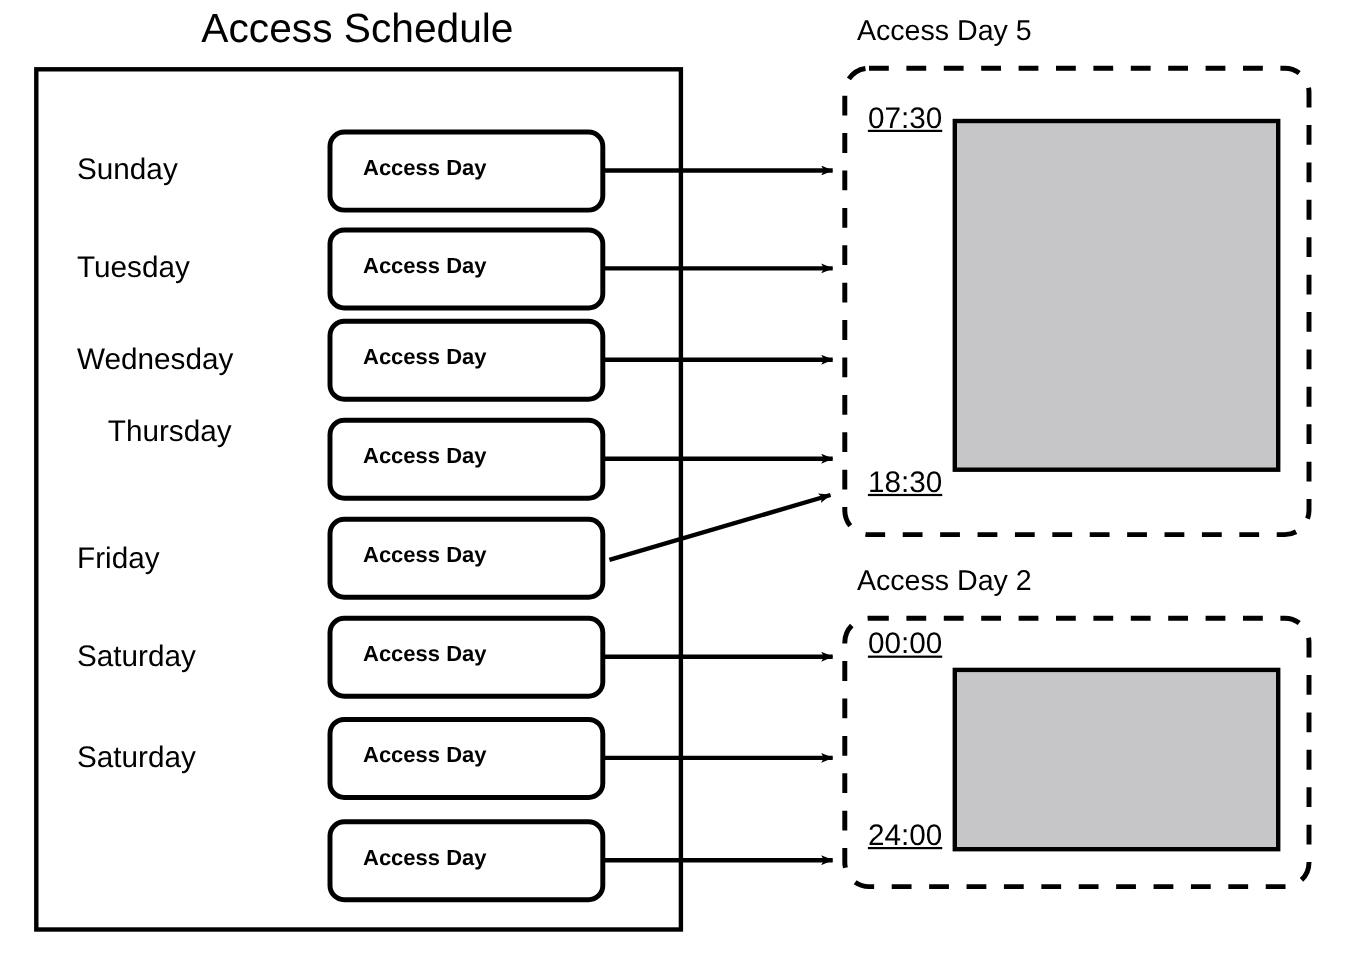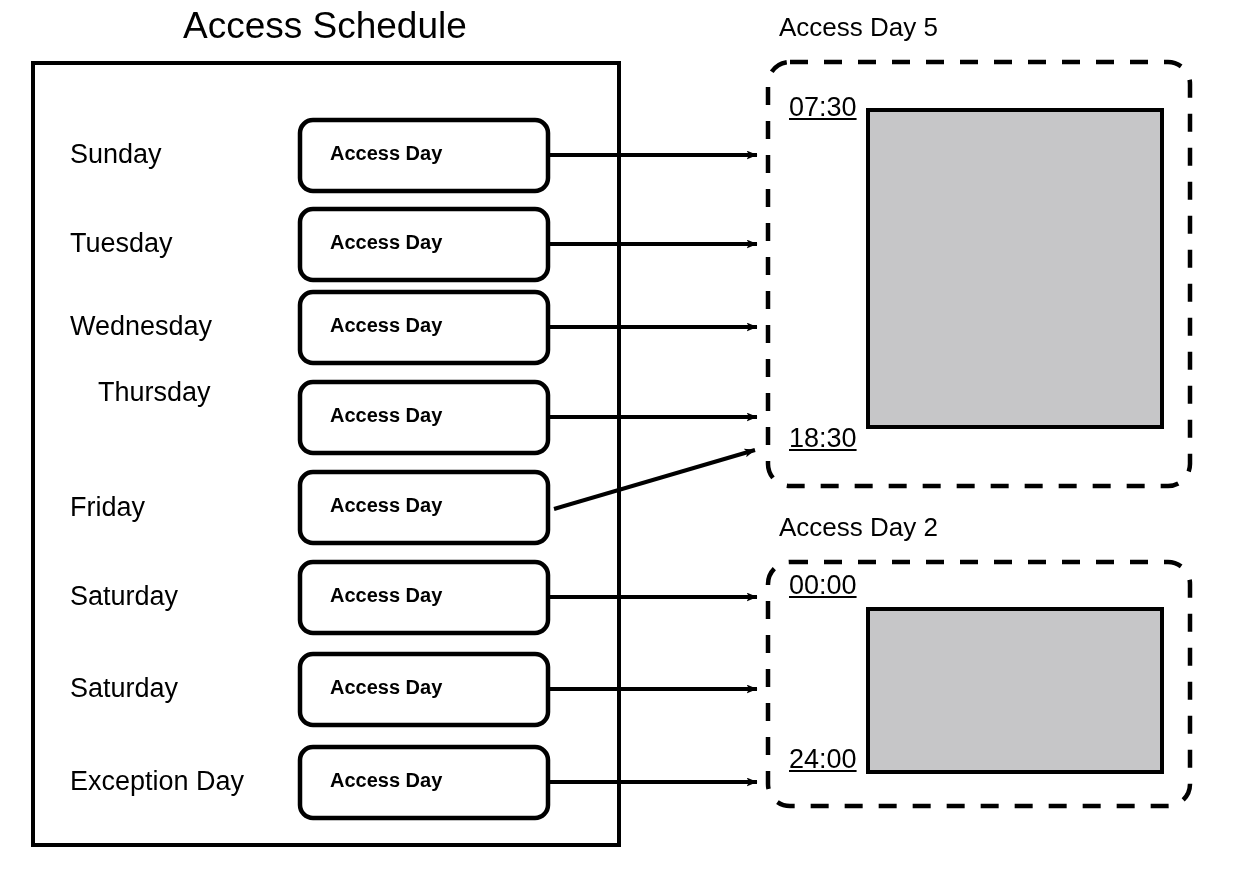--- a/index.html
+++ b/index.html
@@ -94,21 +94,20 @@
     <rect x="868" y="609" width="294" height="163" fill="#c6c6c8" stroke="#000000" stroke-width="4"></rect>
   </svg>
 
   <div class="txt day-label" style="left:70px; top:141px;">Sunday</div>
   <div class="txt day-label" style="left:70px; top:230px;">Tuesday</div>
   <div class="txt day-label" style="left:70px; top:313px;">Wednesday</div>
   <div class="txt day-label" style="left:70px; top:379px;margin-left:28px;">Thursday</div>
   <div class="txt day-label" style="left:70px; top:494px;text-align:right;">Friday</div>
   <div class="txt day-label" style="left:70px; top:583px;">Saturday</div>
   <div class="txt day-label" style="left:70px; top:675px;">Saturday</div>
-  <div class="txt day-label" style="left:70px; top:768px;">Exception Day</div>
 
   <div class="txt node-label" style="left:330px; top:143px;">Access Day</div>
   <div class="txt node-label" style="left:330px; top:232px;">Access Day</div>
   <div class="txt node-label" style="left:330px; top:315px;">Access Day</div>
   <div class="txt node-label" style="left:330px; top:405px;">Access Day</div>
   <div class="txt node-label" style="left:330px; top:495px;">Access Day</div>
   <div class="txt node-label" style="left:330px; top:585px;">Access Day</div>
   <div class="txt node-label" style="left:330px; top:677px;">Access Day</div>
   <div class="txt node-label" style="left:330px; top:770px;">Access Day</div>
 

